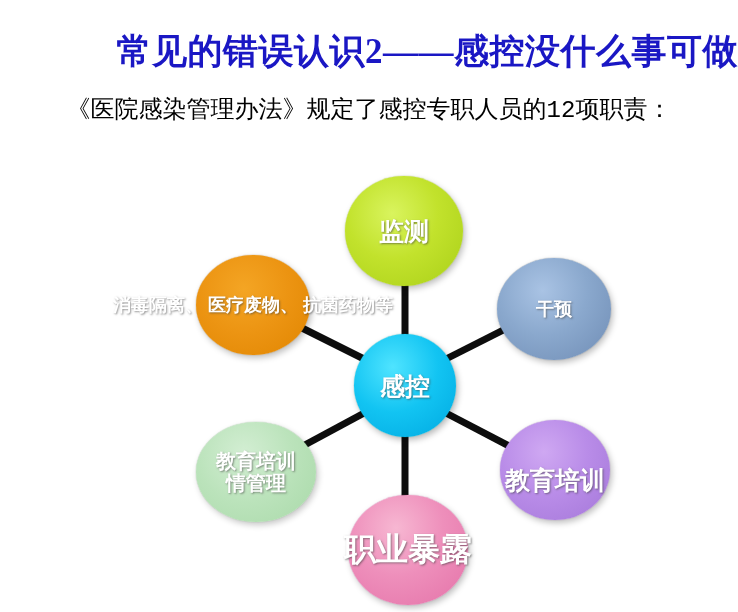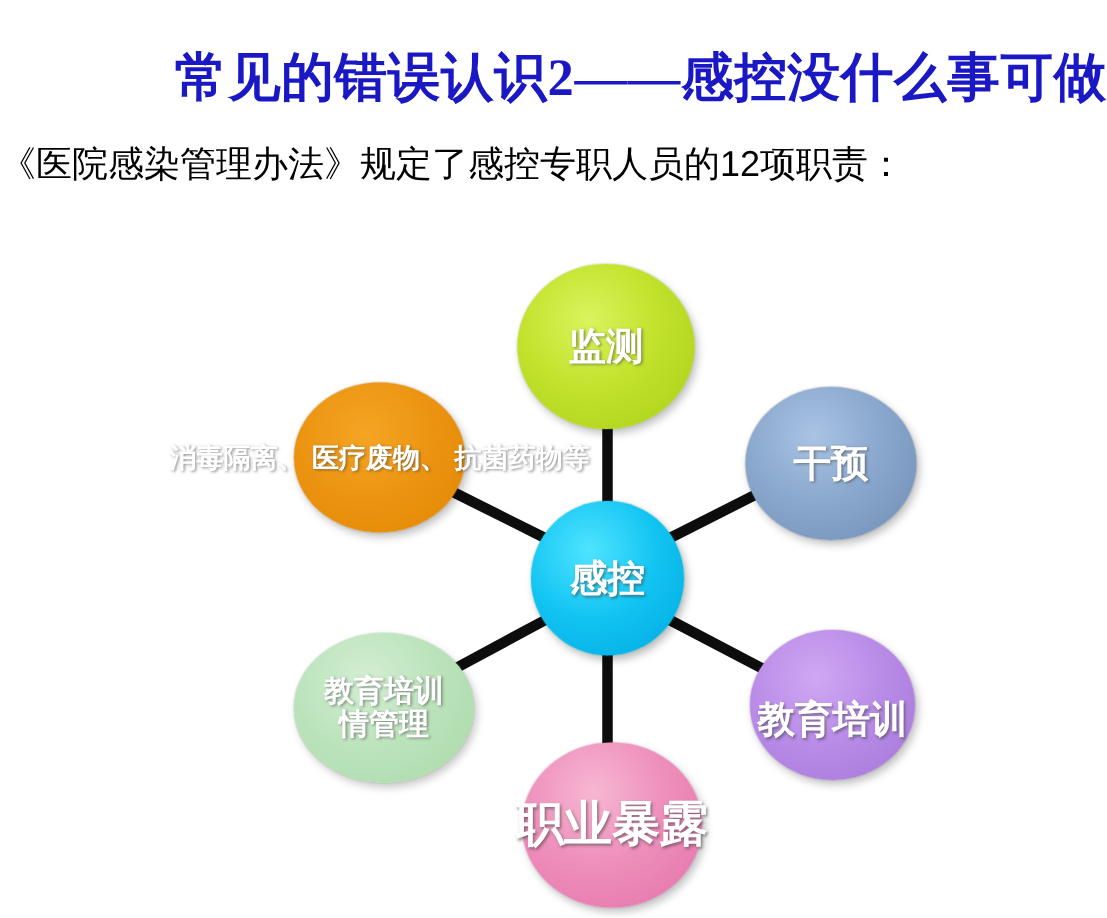--- a/index.html
+++ b/index.html
@@ -27,23 +27,23 @@
     font-weight: bold;
     font-size: 35px;
     letter-spacing: 0.5px;
     white-space: nowrap;
   }
   #slide-subtitle {
     position: absolute;
     left: 0;
     top: 93px;
     width: 738px;
-    text-align: left;
+    text-align: center;
     color: #000000;
-    font-family: Liberation Sans, sans-serif;
+    font-family: Liberation Mono, monospace;
     font-size: 24px;
     white-space: nowrap;
   }
 
   
   #diagram {
     position: absolute;
     left: 0;
     top: 140px;
     width: 738px;
@@ -101,21 +101,21 @@
     box-shadow: 0 0 1px #8a0, 2px 3px 6px rgba(0,0,0,0.25);
     z-index: 4;
   }
 
   
   #node-right-top {
     left: 497px;
     top: 118px;
     width: 114px;
     height: 102px;
-    font-size: 25px;
+    font-size: 18px;
     background: radial-gradient(circle at 40% 32%, #a9c3e4 0%, #8aa8cd 46%, #6f8cb4 100%);
     box-shadow: 0 0 1px #567, 2px 3px 6px rgba(0,0,0,0.25);
     z-index: 4;
   }
 
   
   #node-right-bottom {
     left: 500px;
     top: 280px;
     width: 110px;

